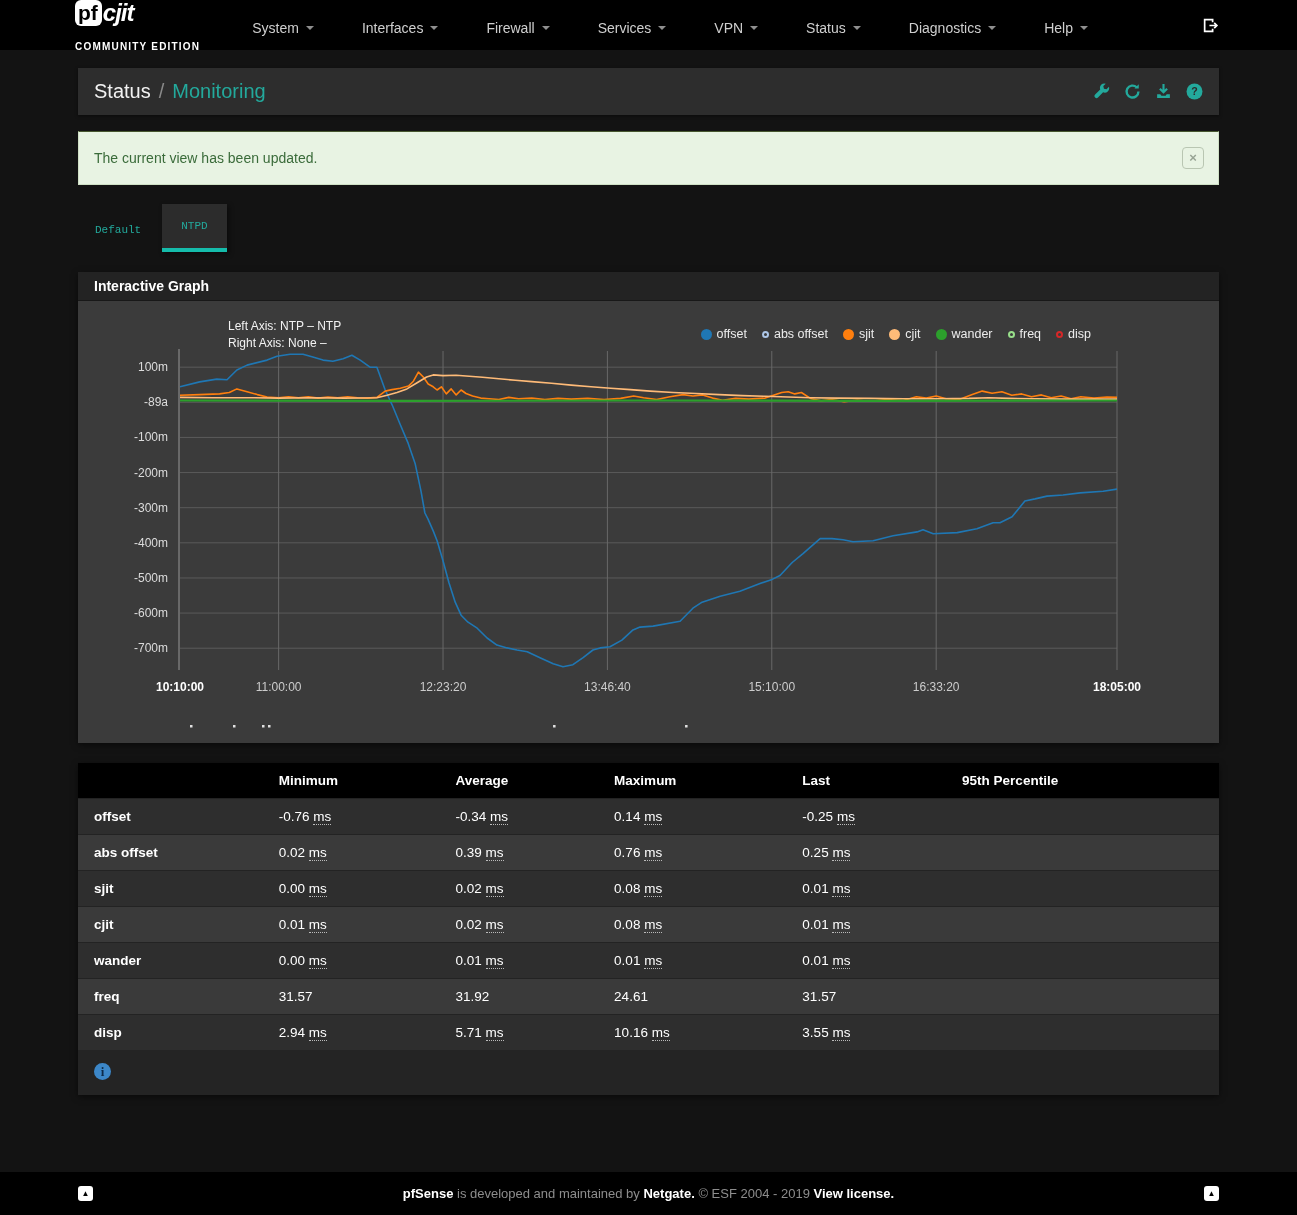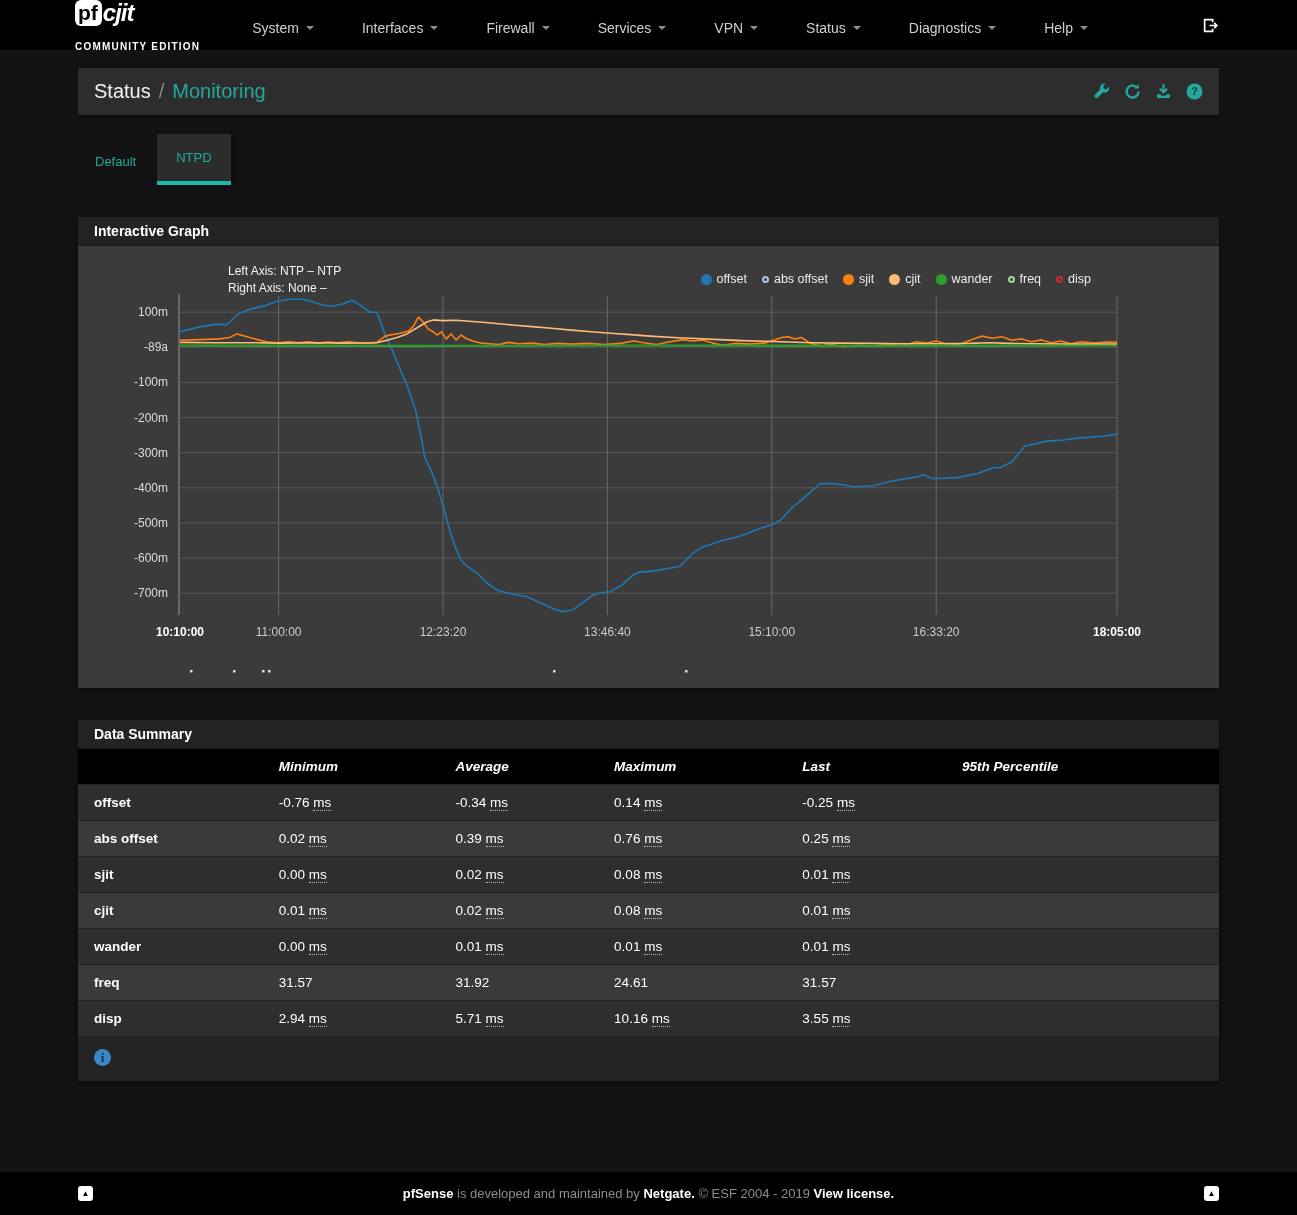--- a/index.html
+++ b/index.html
@@ -36,40 +36,40 @@
 
   
   .alert { margin-top:16px; background:#e8f3e3; border:1px solid #cfe0c5; border-top-color:#47572f;
     padding:18px 15px; position:relative; color:#3a6b3a; font-size:14px; }
   .alert-close { position:absolute; right:14px; top:50%; transform:translateY(-50%);
     width:22px; height:22px; border:1px solid #b9c6b2; border-radius:4px; background:transparent;
     color:#97a394; font-size:13px; font-weight:bold; line-height:20px; text-align:center; cursor:pointer; }
 
   
   .tabs { margin-top:19px; display:flex; align-items:flex-end; }
-  .tab { font-size:13px; color:#23a99c; padding:16px 17px; cursor:pointer; }
+  .tab { font-size:11px; color:#23a99c; padding:16px 17px; cursor:pointer;font-family:Liberation Mono, monospace; }
   .tab.active { background:#2c2c2c; padding:16px 19px; border-bottom:4px solid #15bcab;
     box-shadow:2px 2px 5px rgba(0,0,0,.45); margin-left:4px; }
 
   
-  .panel { margin-top:32px; box-shadow:0 2px 6px rgba(0,0,0,.5); }
+  .panel { margin-top:20px; box-shadow:0 2px 6px rgba(0,0,0,.5); }
   .panel-head { background:#232323; border-bottom:1px solid #181818; padding:6px 16px;
     color:#fff; font-size:14px; font-weight:bold; }
   .graph-body { position:relative; background:#3b3b3b; height:442px; }
   .graph-svg { position:absolute; left:0; top:0; }
   .graph-title { position:absolute; left:150px; top:17px; color:#f2f2f2; font-size:12px; line-height:17px; }
   .legend { position:absolute; top:26px; right:128px; display:flex; align-items:center; gap:15px; }
   .legend-item { display:flex; align-items:center; gap:5px; cursor:pointer; }
   .legend-dot { width:11px; height:11px; border-radius:50%; }
   .legend-label { color:#ececec; font-size:12.5px; }
 
   
   .table-body { background:#242424; padding-bottom:6px; }
   table.summary { width:100%; border-collapse:collapse; table-layout:fixed; }
-  table.summary thead tr { background:#000;font-style:italic; }
+  table.summary thead tr { background:#000; }
   table.summary th { color:#fff; font-size:13.5px; font-weight:bold; text-align:left; padding:10px 0 10px 1px; }
   table.summary th.first, table.summary td.first { padding-left:16px; }
   table.summary td { color:#fff; font-size:13.5px; padding:10px 0 10px 1px; }
   table.summary td.first { font-weight:bold; }
   table.summary tbody tr { background:#2e2e2e; border-top:1px solid #232323; }
   table.summary tbody tr.stripe { background:#3a3a3a; }
   .unit { border-bottom:1px dotted #bbb; }
   .info-icon { display:inline-block; margin:13px 0 9px 16px; width:17px; height:17px; border-radius:50%;
     background:#3c87c8; color:#0d2b49; font-family:"Liberation Serif", serif; font-weight:bold;
     font-size:13px; text-align:center; line-height:17px; cursor:pointer; }
@@ -163,20 +163,24 @@
         </span>
         <span class="icn">
           <svg width="17" height="17" viewBox="0 0 16 16">
               <circle cx="8" cy="8" r="7.5" fill="#23a99c"></circle>
             <text x="8" y="11.5" font-size="10" font-weight="bold" text-anchor="middle" fill="#2b2b2b">?</text>
             </svg>
         </span>
       </span>
     </div>
 
+    <div class="alert">
+      <span>The current view has been updated.</span>
+      <span class="alert-close">×</span>
+    </div>
 
     <div class="tabs">
       <span class="tab">Default</span>
       <span class="tab active">NTPD</span>
     </div>
 
     <div class="panel">
       <div class="panel-head">Interactive Graph</div>
       <div class="graph-body">
         <svg id="chart" class="graph-svg" width="1141" height="442">
@@ -254,21 +258,20 @@
             </span>
             <span class="legend-item">
               <span class="legend-dot" style="border: 2px solid rgb(214, 39, 40); width: 7px; height: 7px;"></span>
               <span class="legend-label">disp</span>
             </span>
           </div>
       </div>
     </div>
 
     <div class="panel">
-      <div class="panel-head">Data Summary</div>
       <div class="table-body">
         <table class="summary">
           <colgroup>
             <col style="width:17.5%">
               <col style="width:15.5%">
               <col style="width:13.9%">
             <col style="width:16.5%">
               <col style="width:14.0%">
               <col style="width:22.6%">
           </colgroup>

